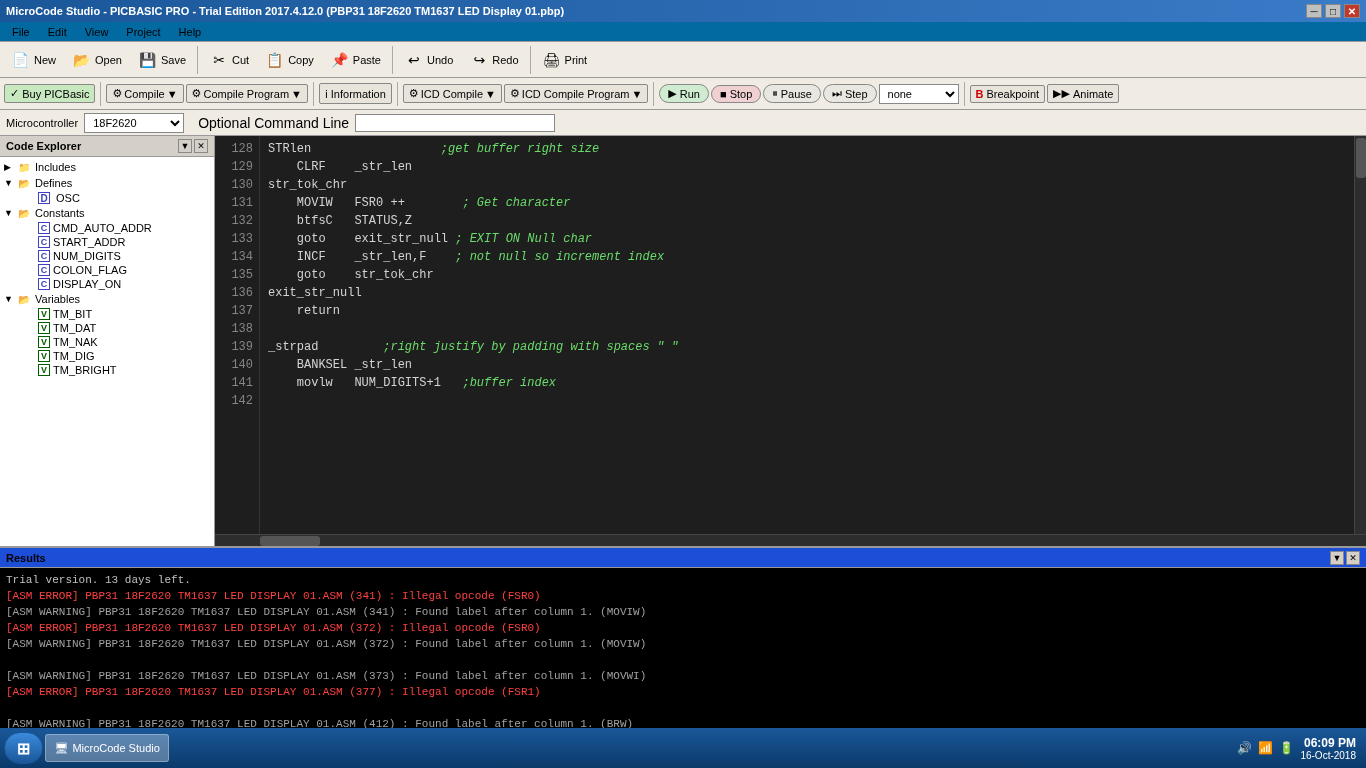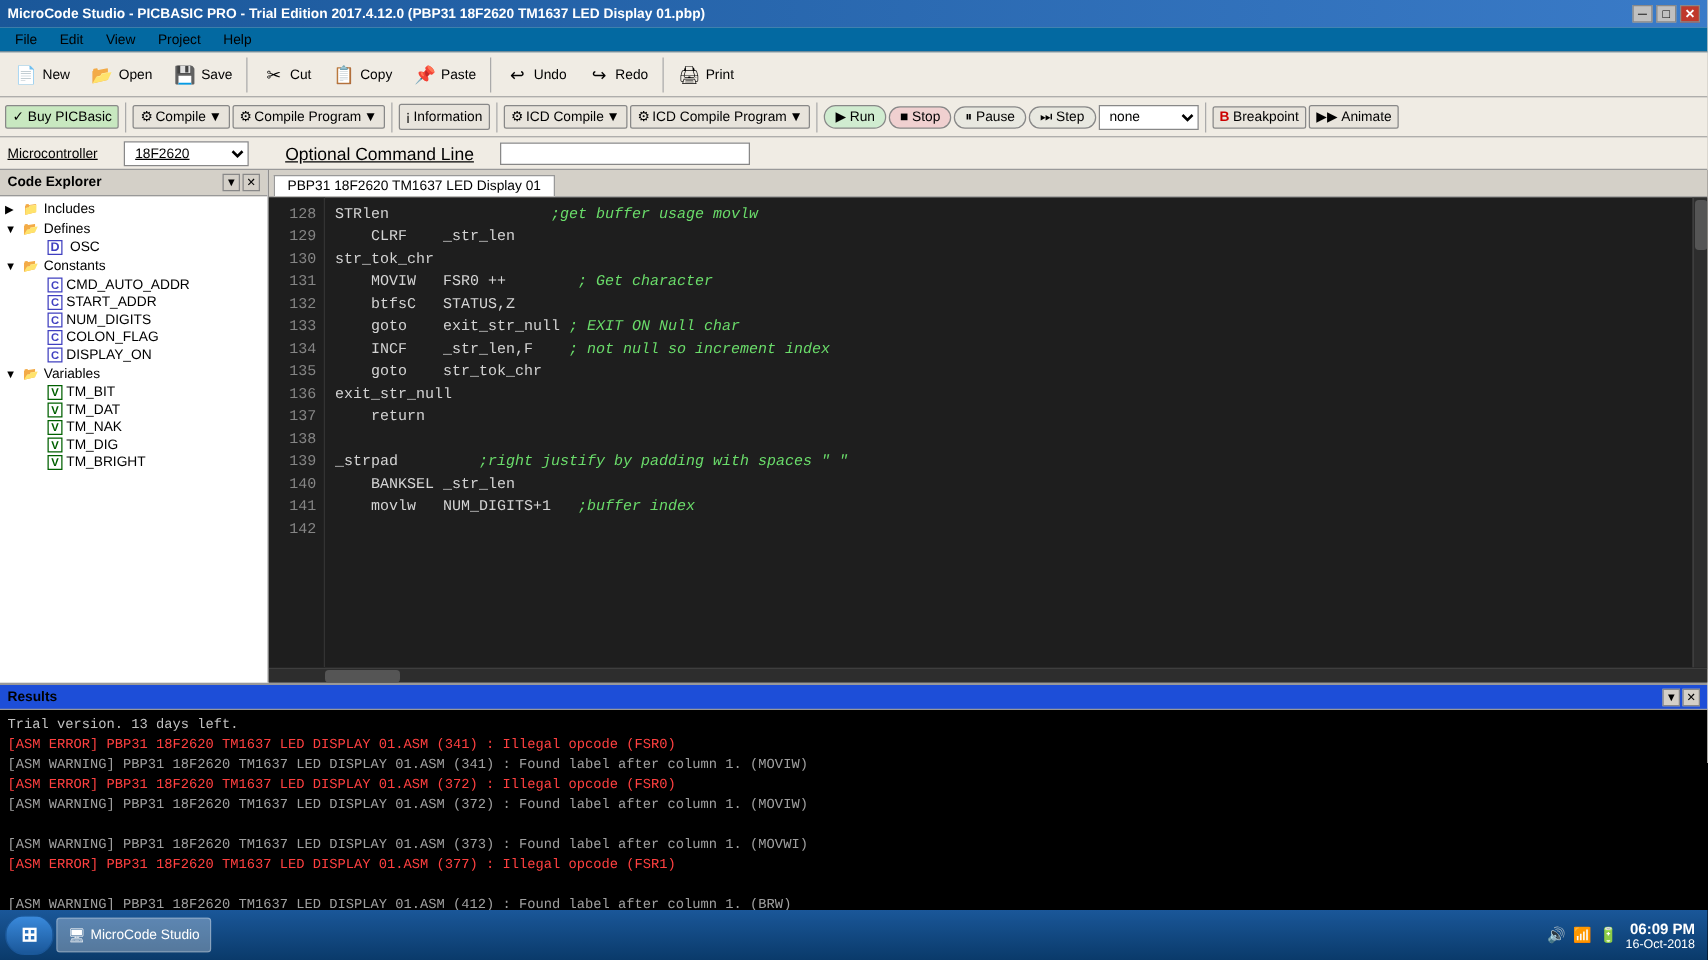--- a/index.html
+++ b/index.html
@@ -112,23 +112,22 @@
     }
     .tb2-sep { width: 1px; height: 24px; background: #aaa; margin: 0 3px; }
 
     
     #mc-bar {
       background: #f0ece4;
       height: 26px;
       display: flex;
       align-items: center;
       padding: 2px 6px;
-      gap: 21px;
+      gap: 6px;
       border-bottom: 1px solid #999;
-      text-decoration: underline;
     }
     .mc-label { font-size: 11px; }
     .mc-select {
       border: 1px solid #888; padding: 2px 4px; font-size: 11px;
       background: white; width: 100px;
     }
     .mc-cmd-label { font-size: 14px; margin-left: 8px; }
     .mc-cmd-input {
       border: 1px solid #888; padding: 2px 4px; font-size: 11px;
       background: white; width: 200px;
@@ -575,30 +574,25 @@
 
       <div class="tree-item" style="padding-left:24px;">
         <span class="tree-expand" style="width:12px;"></span>
         <span class="variable-icon">V</span>
         <span style="margin-left:3px;">TM_BRIGHT</span>
       </div>
     </div>
   </div>
 
   <div id="code-area">
-    <div id="tab-bar">
-      <div class="tab active">
-        <span>PBP31 18F2620 TM1637 LED Display 01</span>
-      </div>
-    </div>
     <div id="code-editor">
       <div id="line-numbers">
         128<br>129<br>130<br>131<br>132<br>133<br>134<br>135<br>136<br>137<br>138<br>139<br>140<br>141<br>142
       </div>
-      <div id="code-content"><span class="kw-white">STRlen</span>                  <span class="kw-comment">;get buffer usage movlw</span>
+      <div id="code-content"><span class="kw-white">STRlen</span>                  <span class="kw-comment">;get buffer right size</span>
     <span class="kw-white">CLRF    _str_len</span>
 <span class="kw-white">str_tok_chr</span>
     <span class="kw-white">MOVIW   FSR0 ++</span>        <span class="kw-comment">; Get character</span>
     <span class="kw-white">btfsC   STATUS,Z</span>
     <span class="kw-white">goto    exit_str_null</span> <span class="kw-comment">; EXIT ON Null char</span>
     <span class="kw-white">INCF    _str_len,F</span>    <span class="kw-comment">; not null so increment index</span>
     <span class="kw-white">goto    str_tok_chr</span>
 <span class="kw-white">exit_str_null</span>
     <span class="kw-white">return</span>
 

